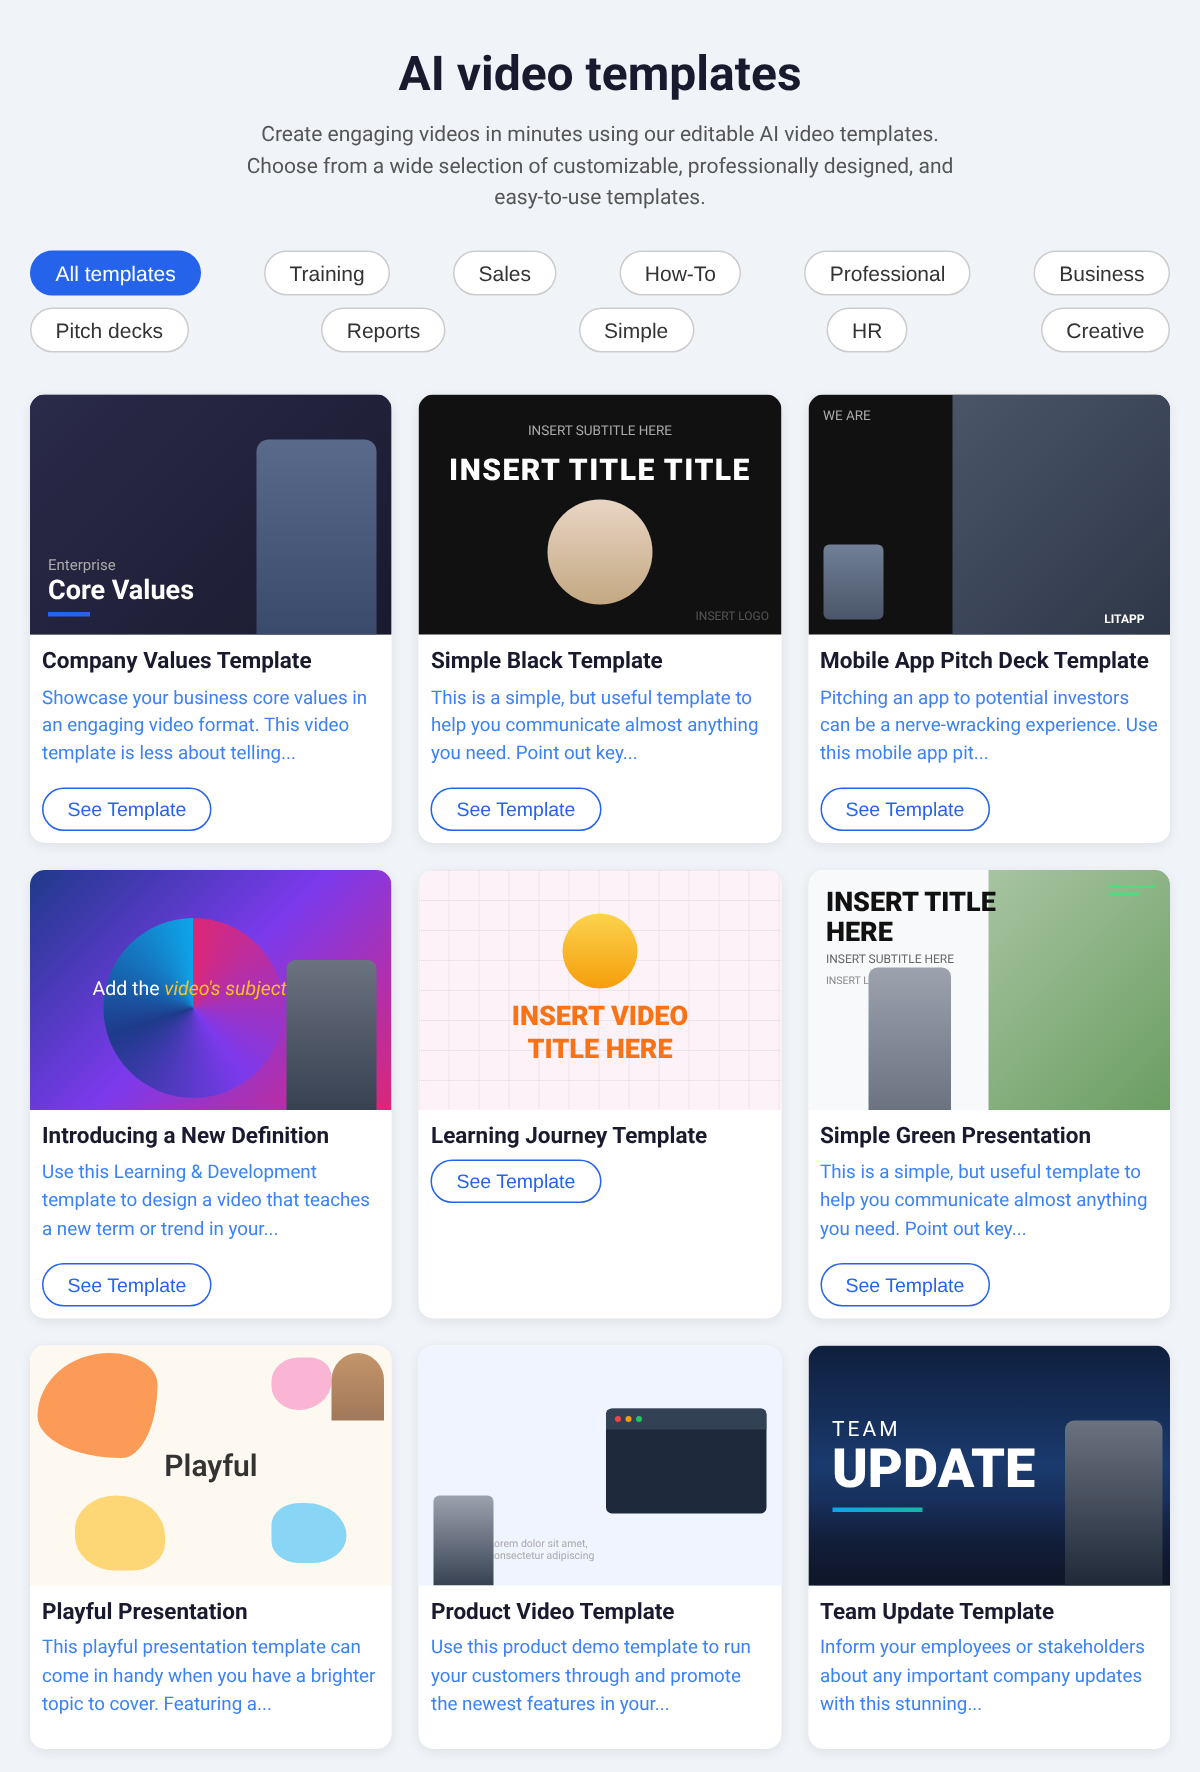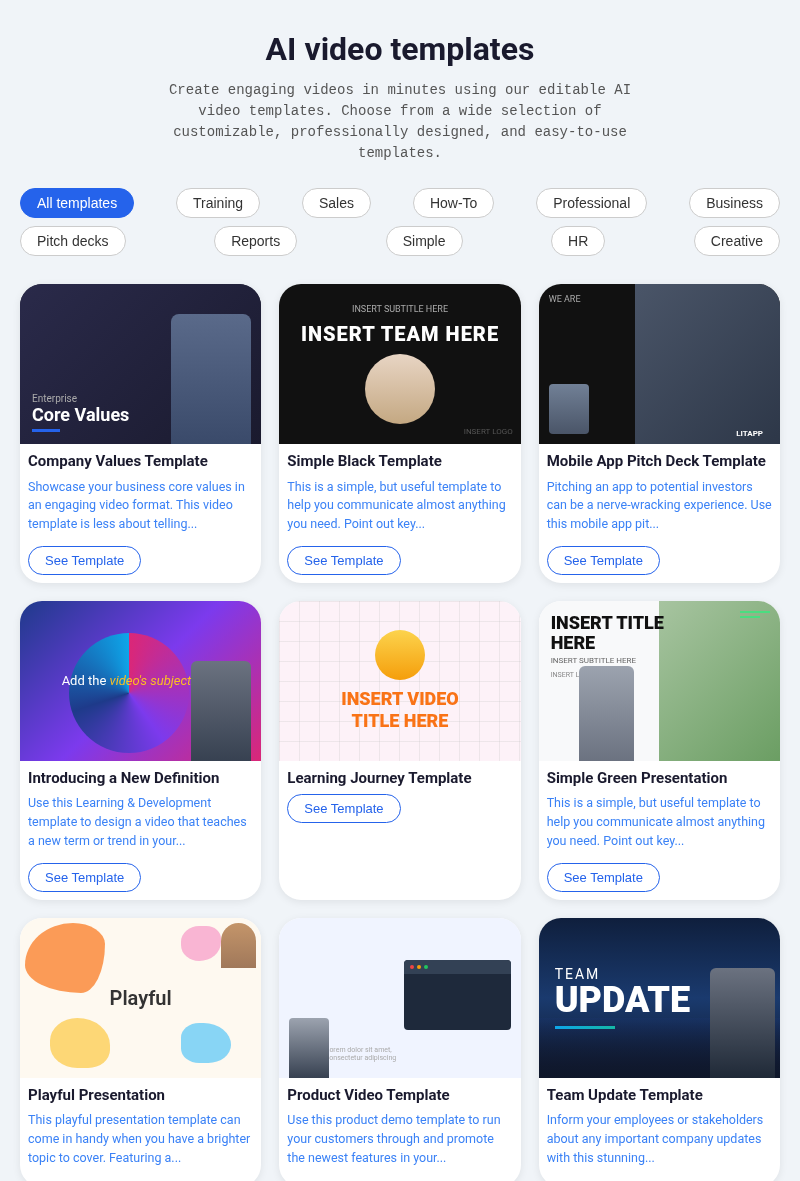--- a/index.html
+++ b/index.html
@@ -19,21 +19,20 @@
       color: #1a1a2e;
       margin-bottom: 12px;
       text-align: center;
     }
     .page-subtitle {
       font-size: 14px;
       color: #555;
       max-width: 500px;
       margin: 0 auto;
       line-height: 1.5;
-      font-family: Liberation Mono, monospace;
     }
     .filter-section {
       text-align: center;
       margin-bottom: 28px;
     }
     .filter-row {
       display: flex;
       justify-content: space-between;
       flex-wrap: wrap;
       gap: 8px;
@@ -56,21 +55,21 @@
     }
     .templates-grid {
       display: grid;
       grid-template-columns: repeat(3, 1fr);
       gap: 18px;
       max-width: 780px;
       margin: 0 auto;
     }
     .template-card {
       background: #fff;
-      border-radius: 22px;
+      border-radius: 10px;
       overflow: hidden;
       box-shadow: 0 2px 8px rgba(0,0,0,0.08);
     }
     .template-thumbnail {
       width: 100%;
       height: 160px;
       overflow: hidden;
       position: relative;
     }
     .template-body {
@@ -564,21 +563,21 @@
     <div class="template-body">
       <div class="template-name">Company Values Template</div>
       <div class="template-desc">Showcase your business core values in an engaging video format. This video template is less about telling...</div>
       <button class="see-template-btn">See Template</button>
     </div>
   </div>
 
   <div class="template-card">
     <div class="template-thumbnail thumb-simple-black">
       <div class="sub-text">INSERT SUBTITLE HERE</div>
-      <div class="title-text">INSERT TEAM HERE</div>
+      <div class="title-text">INSERT TITLE TITLE</div>
       <div class="person-circle"></div>
       <div class="insert-logo">INSERT LOGO</div>
     </div>
     <div class="template-body">
       <div class="template-name">Simple Black Template</div>
       <div class="template-desc">This is a simple, but useful template to help you communicate almost anything you need. Point out key...</div>
       <button class="see-template-btn">See Template</button>
     </div>
   </div>
 

